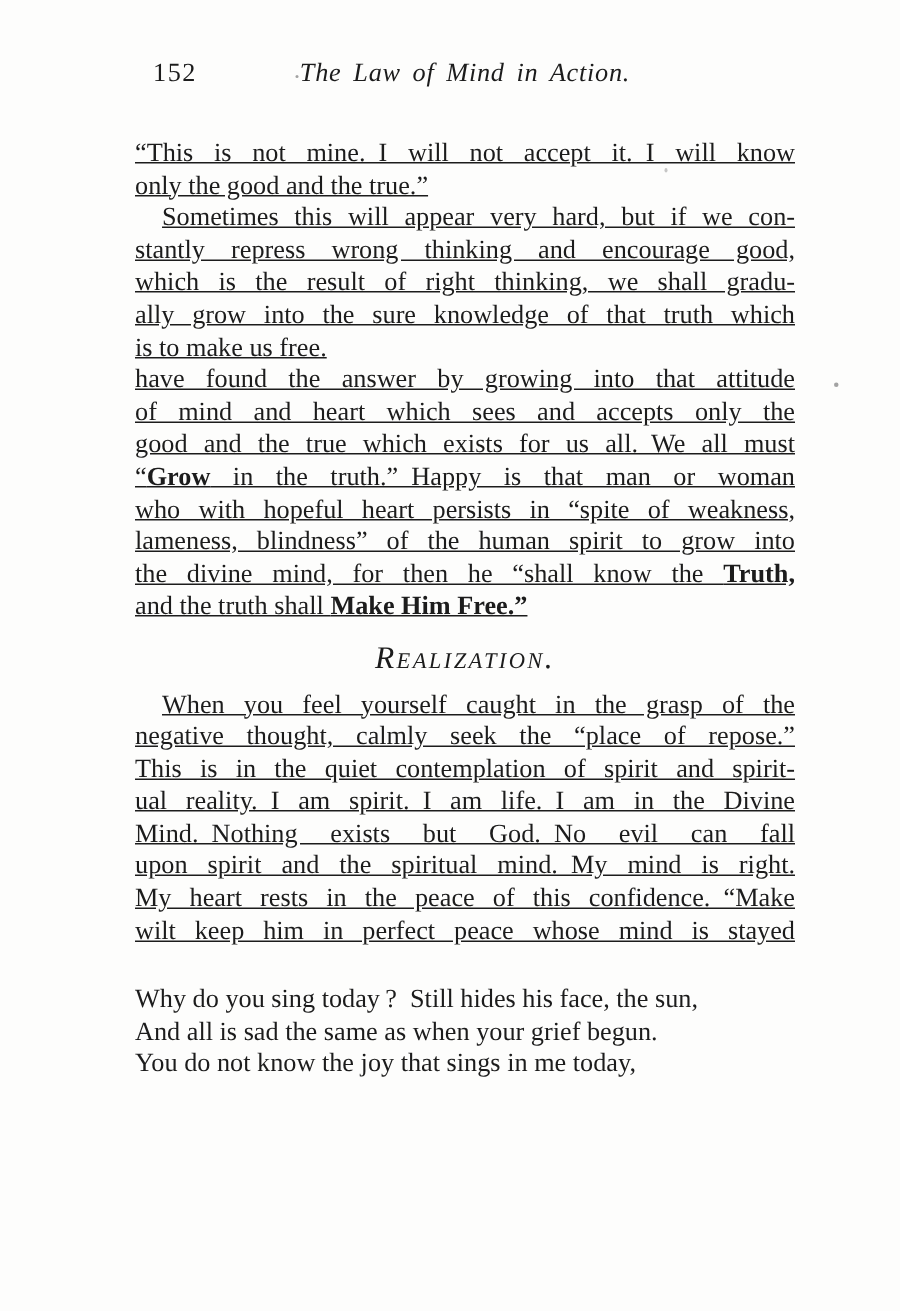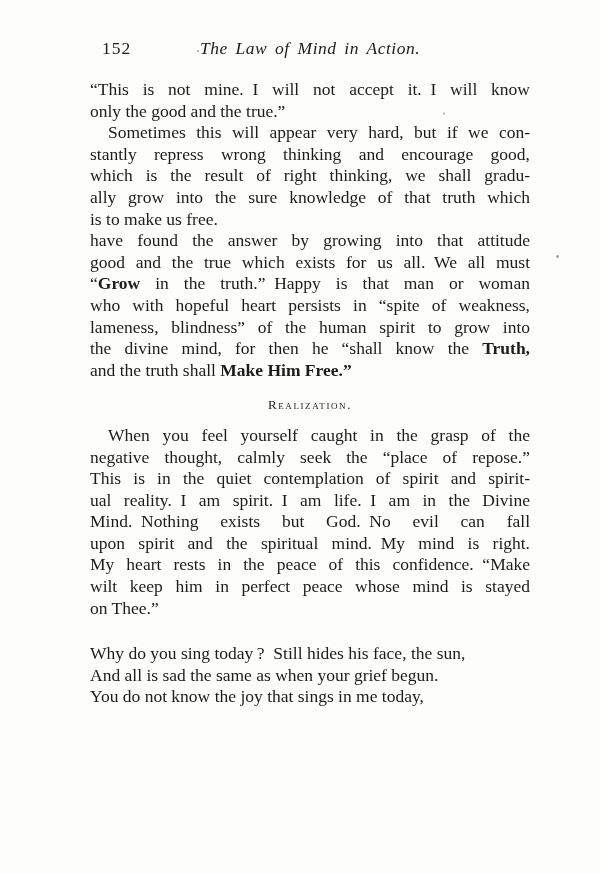--- a/index.html
+++ b/index.html
@@ -15,53 +15,55 @@
     color:var(--ink);
     font-family:"Liberation Serif","DejaVu Serif",serif;
     font-size:17.5px;
     line-height:21.6px;
     padding:38px 70px 0 90px;
     overflow:hidden;
   }
   .header{
     position:relative;
     height:22px;
-    margin-bottom:19px;
+    margin-bottom:31px;
   }
   .pagenum{
     position:absolute;
     left:12px;top:0;
     letter-spacing:1px;
   }
   .runtitle{
     display:block;
     text-align:center;
     font-style:italic;
     letter-spacing:0.5px;
     word-spacing:3px;
   }
   .para .line{
     text-align:justify;
+    text-decoration:underline;
   }
   .line.j{
     text-align:justify;
     text-align-last:justify;
     -moz-text-align-last:justify;
   }
   .line.ind{
     text-indent:18px;
   }
   .b{font-weight:bold;}
   .i{}
   .heading{
     text-align:center;
     font-variant:small-caps;
     letter-spacing:1.6px;
-    font-size:13px;
+    font-size:21px;
     margin:13px 0 9px 0;
+    font-style:italic;
   }
   .poem{
     margin-top:24px;
   }
   .poem .line{text-align:left;}
   .speck{
     position:absolute;
     background:#4a4a4a;
     border-radius:50%;
     opacity:0.5;
@@ -82,38 +84,38 @@
       </div>
       <div class="para">
         <div class="line j ind"><span>Sometimes this will appear very hard, but if we con-</span></div>
         <div class="line j"><span>stantly repress wrong thinking and encourage good,</span></div>
         <div class="line j"><span>which is the result of right thinking, we shall gradu-</span></div>
         <div class="line j"><span>ally grow into the sure knowledge of that truth which</span></div>
         <div class="line"><span>is to make us free.</span></div>
       </div>
       <div class="para">
         <div class="line j"><span>have found the answer by growing into that attitude</span></div>
+        <div class="line j"><span>of mind and heart which sees and accepts only the</span></div>
         <div class="line j"><span>good and the true which exists for us all. We all must</span></div>
         <div class="line j"><span>“</span><span class="b">Grow</span><span> in the truth.” Happy is that man or woman</span></div>
         <div class="line j"><span>who with hopeful heart persists in “spite of weakness,</span></div>
         <div class="line j"><span>lameness, blindness” of the human spirit to grow into</span></div>
         <div class="line j"><span>the divine mind, for then he “shall know the </span><span class="b">Truth,</span></div>
         <div class="line"><span>and the truth shall </span><span class="b">Make Him Free.”</span></div>
       </div>
       <div class="heading">Realization.</div>
       <div class="para">
         <div class="line j ind"><span>When you feel yourself caught in the grasp of the</span></div>
         <div class="line j"><span>negative thought, calmly seek the “place of repose.”</span></div>
         <div class="line j"><span>This is in the quiet contemplation of spirit and spirit-</span></div>
         <div class="line j"><span>ual reality. I am spirit. I am life. I am in the Divine</span></div>
         <div class="line j"><span>Mind. Nothing exists but God. No evil can fall</span></div>
         <div class="line j"><span>upon spirit and the spiritual mind. My mind is right.</span></div>
         <div class="line j"><span>My heart rests in the peace of this confidence. “Make</span></div>
         <div class="line j"><span>wilt keep him in perfect peace whose mind is stayed</span></div>
-        <div class="line"><span>on Thee.”</span></div>
       </div>
       <div class="poem">
         <div class="line"><span>Why do you sing today ? Still hides his face, the sun,</span></div>
         <div class="line"><span>And all is sad the same as when your grief begun.</span></div>
         <div class="line"><span class="i">You do not know the joy that sings in me today,</span></div>
       </div>
     </div>
 
   <div class="speck" style="left:197px;top:50px;width:2px;height:2px;"></div>
   <div class="speck" style="left:443px;top:112px;width:2px;height:3px;opacity:0.3;"></div>

